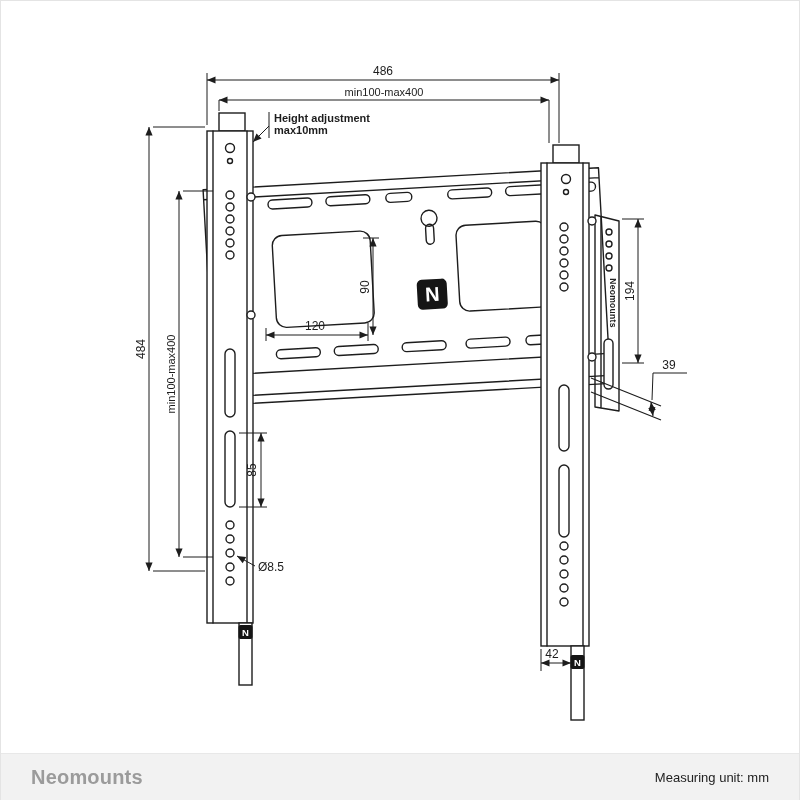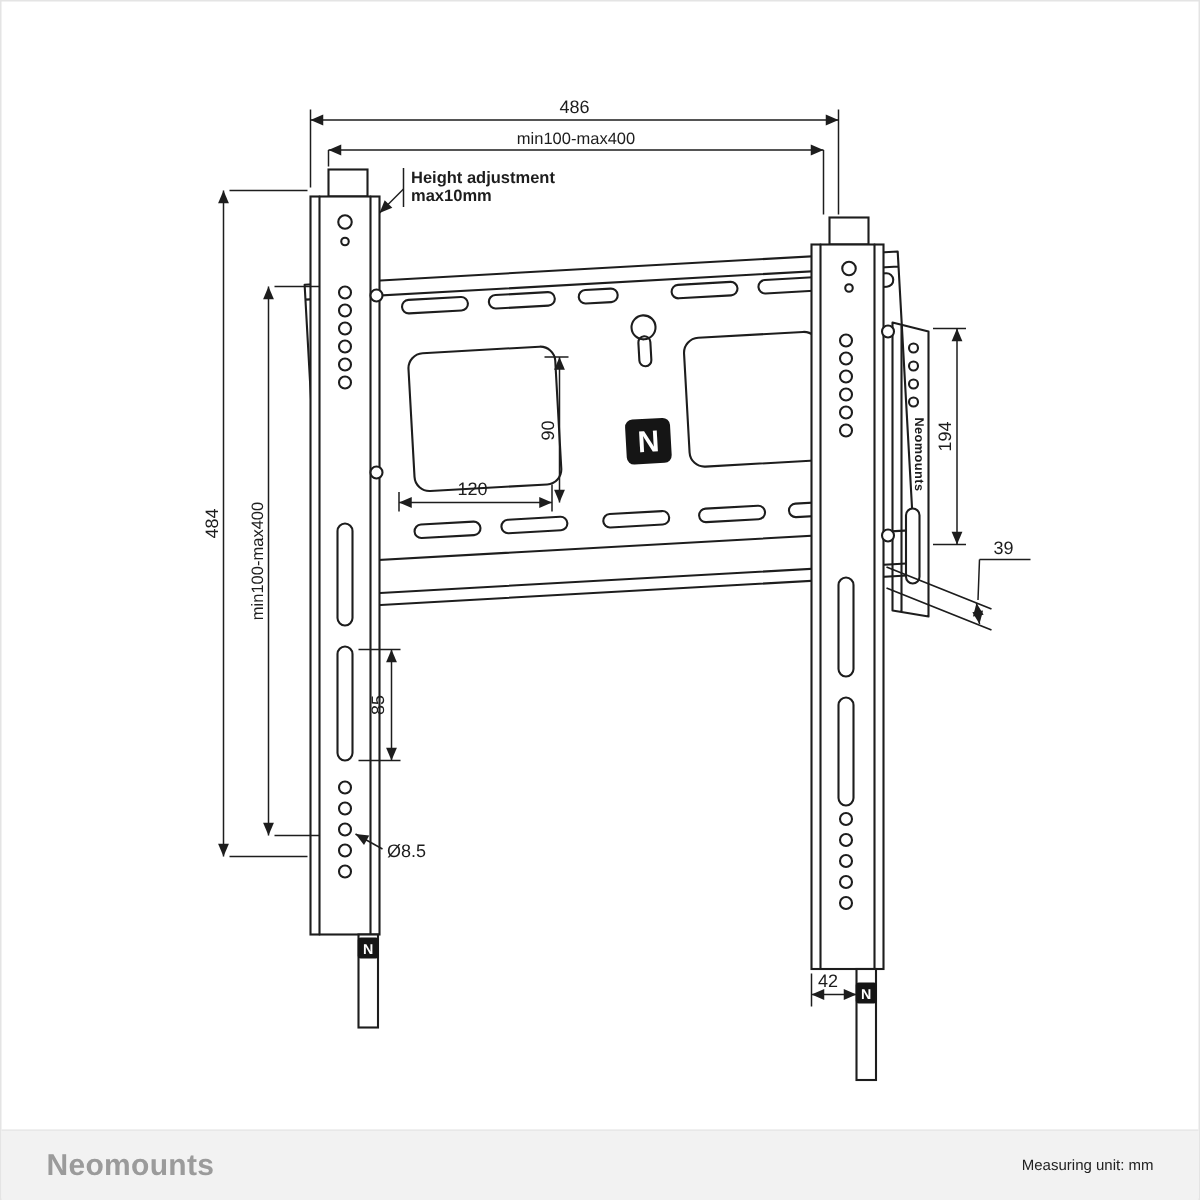--- a/index.html
+++ b/index.html
@@ -15,21 +15,21 @@
   .small{font-size:11px;}
   .note{font-size:11px;font-weight:700;}
   .logoN{stroke:none;fill:#ffffff;font-size:20px;font-weight:700;}
   .logoNsm{stroke:none;fill:#ffffff;font-size:9.5px;font-weight:700;}
   .brandV{stroke:none;fill:#1d1d1d;font-size:8.5px;font-weight:700;letter-spacing:.3px;}
   .footer{
     flex:0 0 46px;background:#f2f2f2;display:flex;align-items:center;
     justify-content:space-between;padding:0 30px;border-top:1px solid #e8e8e8;
   }
   .brand{font-size:20px;font-weight:700;color:#9b9b9b;letter-spacing:.2px;}
-  .unit{font-size:10px;color:#222;text-align:right;}
+  .unit{font-size:13px;color:#222;text-align:right;}
 </style>
 </head>
 <body>
 
 <div class="page">
   <div class="canvas">
     <svg width="798" height="752" viewBox="0 0 798 752">
       <defs>
         <marker id="arr" markerUnits="userSpaceOnUse" markerWidth="10" markerHeight="10" viewBox="0 0 10 10" refX="9" refY="5" orient="auto-start-reverse">
           <path d="M0.5,1.4 L9,5 L0.5,8.6 Z" fill="#1d1d1d"></path>

